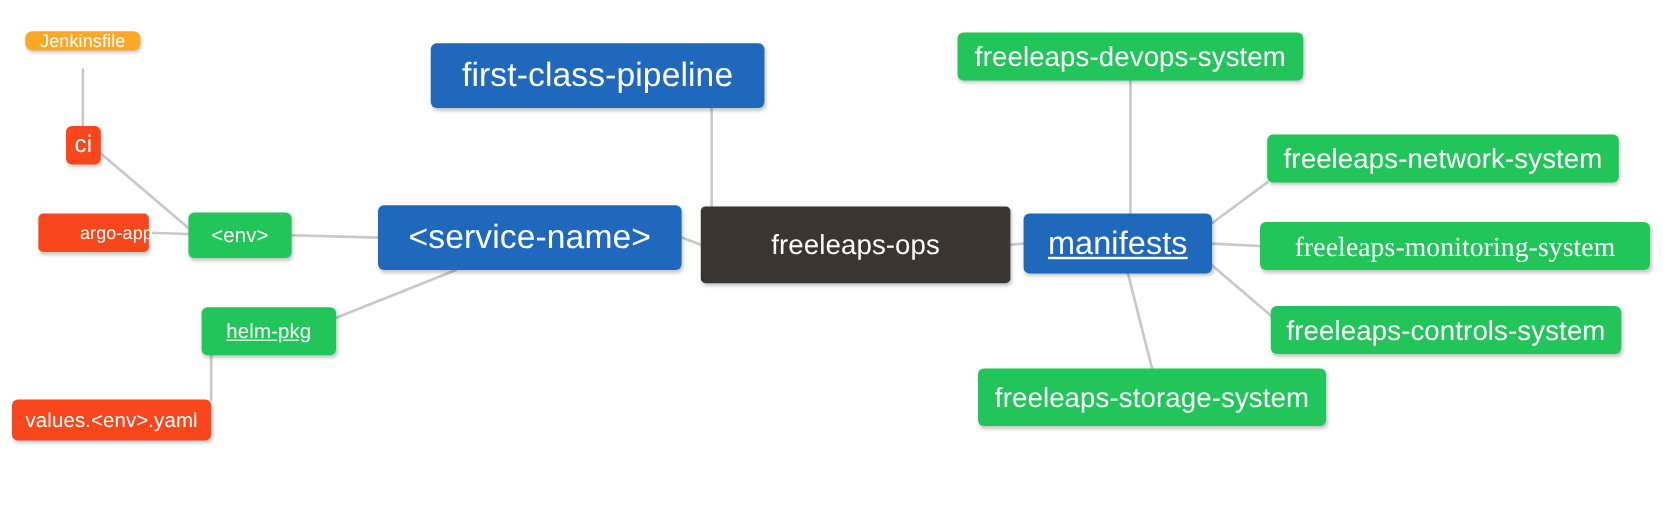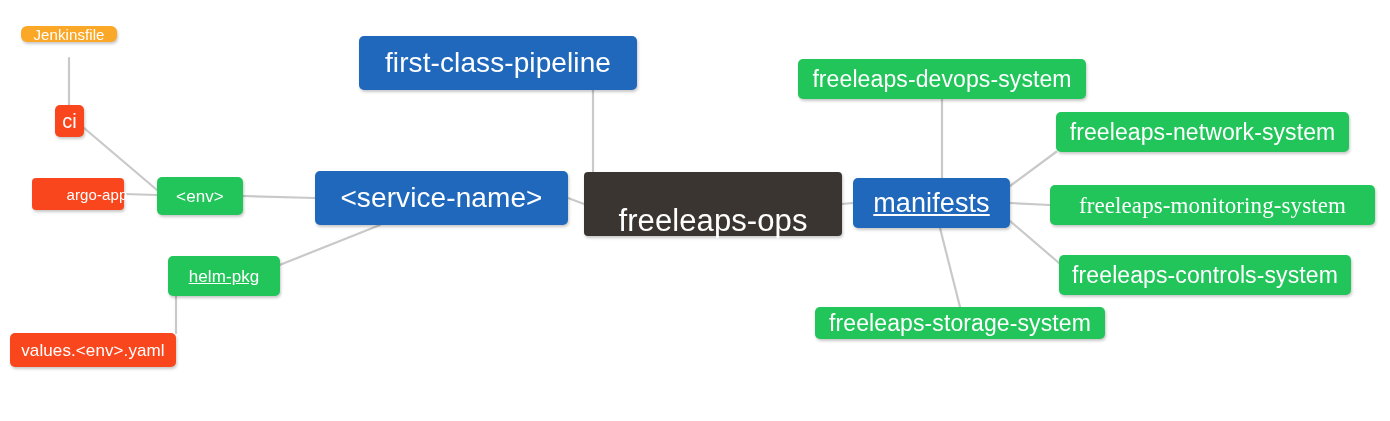--- a/index.html
+++ b/index.html
@@ -36,23 +36,22 @@
     color: #ffffff;
     border-radius: 5px;
     white-space: nowrap;
     line-height: 1;
     box-shadow: 1px 2px 3px rgba(0,0,0,0.22);
     padding: 0 10px;
     letter-spacing: 0.1px;
   }
   .n-root {
     background: #3b3531;
-    font-size: 31px;
+    font-size: 23px;
     border-radius: 4px;
-    align-items: flex-end;
   }
   .n-blue {
     background: #1f68bc;
     font-size: 28px;
   }
   .n-blue-sm {
     background: #1f68bc;
     font-size: 27px;
     text-decoration: underline;
   }
@@ -134,30 +133,30 @@
       </div>
       <div class="node n-red-sm" style="left: 55px; top: 105px; width: 29px; height: 32px; background: rgb(249, 70, 28);">
         <span>ci</span>
       </div>
       <div class="node n-red" style="left: 32px; top: 178px; width: 92px; height: 32px; background: rgb(249, 70, 28);">
         <span>argo-app</span>
       </div>
       <div class="node n-red-yaml" style="left: 10px; top: 333px; width: 166px; height: 34px; background: rgb(249, 70, 28);">
         <span>values.&lt;env&gt;.yaml</span>
       </div>
-      <div class="node n-green" style="left: 798px; top: 27px; width: 288px; height: 40px; background: rgb(34, 197, 90); margin-top: 32px;">
+      <div class="node n-green" style="left: 798px; top: 27px; width: 288px; height: 40px; background: rgb(34, 197, 90);">
         <span>freeleaps-devops-system</span>
       </div>
       <div class="node n-green" style="left: 1056px; top: 112px; width: 293px; height: 40px; background: rgb(34, 197, 90);">
         <span>freeleaps-network-system</span>
       </div>
       <div class="node n-green" style="left: 1050px; top: 185px; width: 325px; height: 40px; background: rgb(34, 197, 90); font-family: Liberation Serif, serif;">
         <span>freeleaps-monitoring-system</span>
       </div>
       <div class="node n-green" style="left: 1059px; top: 255px; width: 292px; height: 40px; background: rgb(34, 197, 90);">
         <span>freeleaps-controls-system</span>
       </div>
-      <div class="node n-green" style="left: 815px; top: 307px; width: 290px; height: 32px; background: rgb(34, 197, 90);">
+      <div class="node n-green" style="left: 815px; top: 307px; width: 290px; height: 48px; background: rgb(34, 197, 90);">
         <span>freeleaps-storage-system</span>
       </div>
     </div>
 
 </div>
 
 </body></html>

